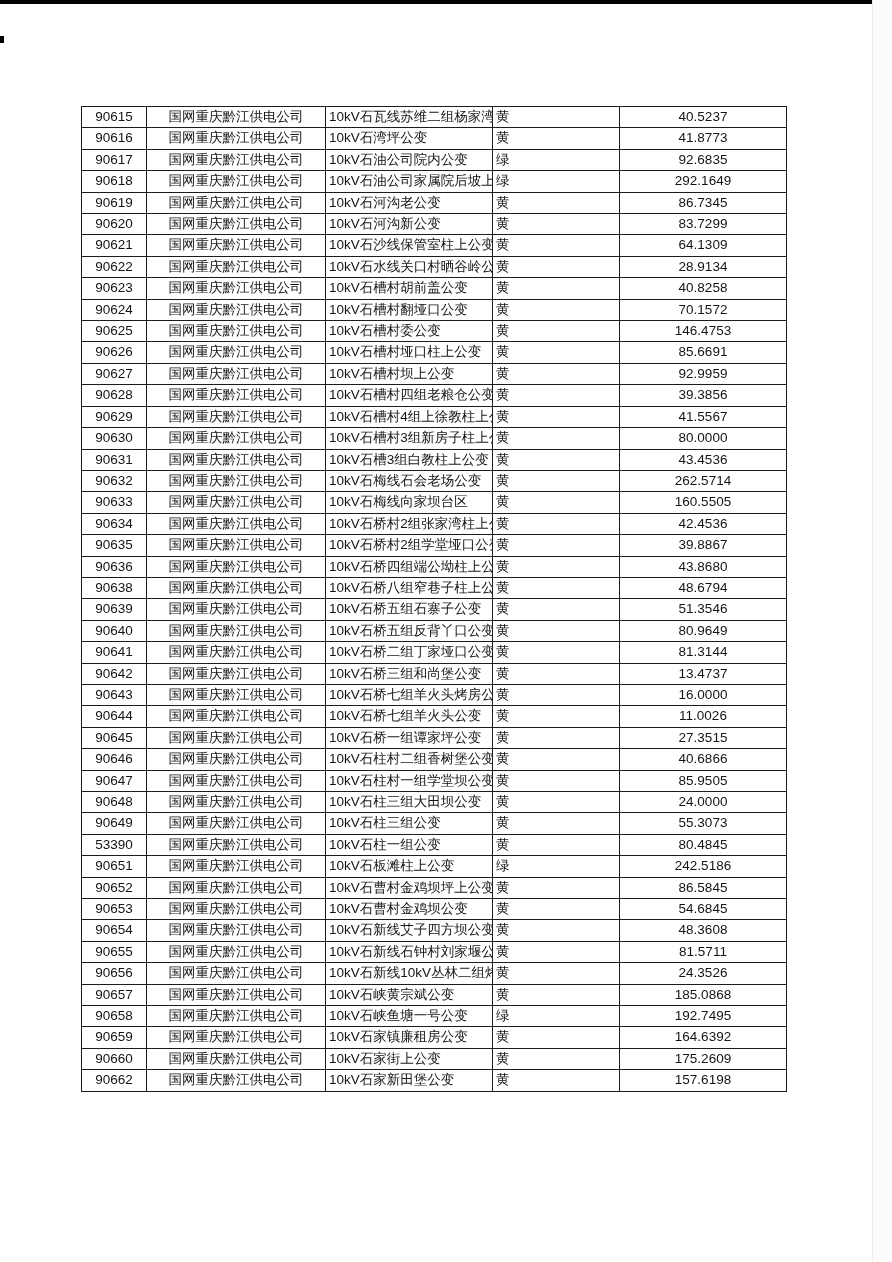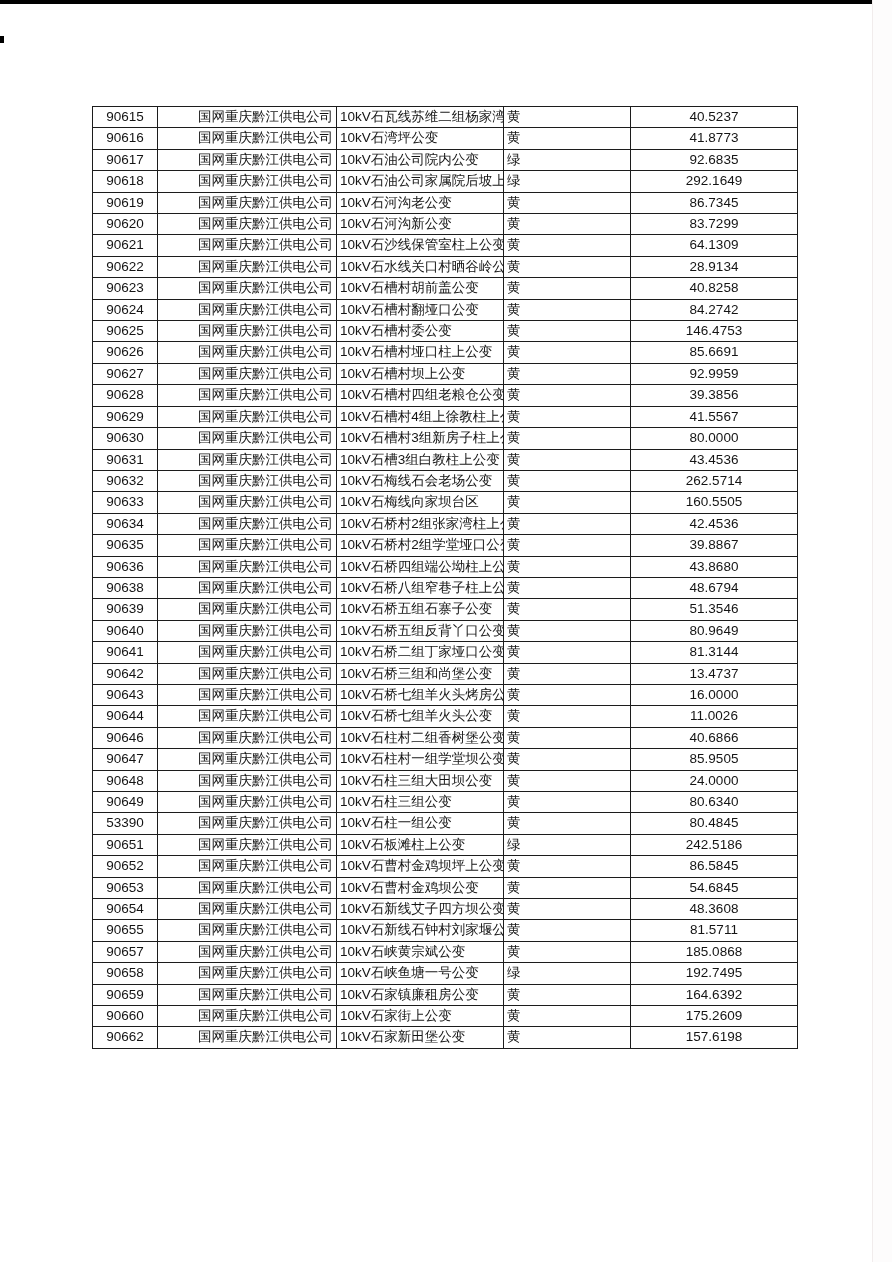--- a/index.html
+++ b/index.html
@@ -24,38 +24,38 @@
     width:4px; height:7px;
     background:#000000;
   }
   .right-margin {
     position:absolute; top:0; right:0;
     width:19px; height:1262px;
     background:#fdfcfc;
     border-left:1px solid #f1ecec;
   }
   table.data-table {
-    position:absolute; left:92px; top:106px;
+    position:absolute; left:81px; top:106px;
     width:705px;
     border-collapse:collapse;
     table-layout:fixed;
   }
   table.data-table td {
     border:1px solid #1c1c1c;
     height:20.4px;
     line-height:20.4px;
     padding:0 3px;
     font-size:13.5px;
     color:#141414;
     white-space:nowrap;
     overflow:hidden;
     vertical-align:middle;
   }
   td.c0 { text-align:center; padding:0; }
-  td.c1 { text-align:right; }
+  td.c1 { text-align:center; }
   td.c2 { text-align:left; }
   td.c3 { text-align:left; padding:0 2px; }
   td.c4 { text-align:center; padding:0; font-variant-numeric:tabular-nums; }
 </style>
 </head>
 <body>
 
 <div class="page">
   <div class="top-bar"></div>
   <div class="left-dash"></div>
@@ -131,21 +131,21 @@
           <td class="c1">国网重庆黔江供电公司</td>
           <td class="c2">10kV石槽村胡前盖公变</td>
           <td class="c3">黄</td>
           <td class="c4">40.8258</td>
         </tr>
         <tr>
           <td class="c0">90624</td>
           <td class="c1">国网重庆黔江供电公司</td>
           <td class="c2">10kV石槽村翻垭口公变</td>
           <td class="c3">黄</td>
-          <td class="c4">84.2742</td>
+          <td class="c4">70.1572</td>
         </tr>
         <tr>
           <td class="c0">90625</td>
           <td class="c1">国网重庆黔江供电公司</td>
           <td class="c2">10kV石槽村委公变</td>
           <td class="c3">黄</td>
           <td class="c4">146.4753</td>
         </tr>
         <tr>
           <td class="c0">90626</td>
@@ -267,20 +267,27 @@
           <td class="c4">16.0000</td>
         </tr>
         <tr>
           <td class="c0">90644</td>
           <td class="c1">国网重庆黔江供电公司</td>
           <td class="c2">10kV石桥七组羊火头公变</td>
           <td class="c3">黄</td>
           <td class="c4">11.0026</td>
         </tr>
         <tr>
+          <td class="c0">90645</td>
+          <td class="c1">国网重庆黔江供电公司</td>
+          <td class="c2">10kV石桥一组谭家坪公变</td>
+          <td class="c3">黄</td>
+          <td class="c4">27.3515</td>
+        </tr>
+        <tr>
           <td class="c0">90646</td>
           <td class="c1">国网重庆黔江供电公司</td>
           <td class="c2">10kV石柱村二组香树堡公变</td>
           <td class="c3">黄</td>
           <td class="c4">40.6866</td>
         </tr>
         <tr>
           <td class="c0">90647</td>
           <td class="c1">国网重庆黔江供电公司</td>
           <td class="c2">10kV石柱村一组学堂坝公变</td>
@@ -292,21 +299,21 @@
           <td class="c1">国网重庆黔江供电公司</td>
           <td class="c2">10kV石柱三组大田坝公变</td>
           <td class="c3">黄</td>
           <td class="c4">24.0000</td>
         </tr>
         <tr>
           <td class="c0">90649</td>
           <td class="c1">国网重庆黔江供电公司</td>
           <td class="c2">10kV石柱三组公变</td>
           <td class="c3">黄</td>
-          <td class="c4">80.6340</td>
+          <td class="c4">55.3073</td>
         </tr>
         <tr>
           <td class="c0">53390</td>
           <td class="c1">国网重庆黔江供电公司</td>
           <td class="c2">10kV石柱一组公变</td>
           <td class="c3">黄</td>
           <td class="c4">80.4845</td>
         </tr>
         <tr>
           <td class="c0">90651</td>
@@ -335,20 +342,27 @@
           <td class="c2">10kV石新线艾子四方坝公变</td>
           <td class="c3">黄</td>
           <td class="c4">48.3608</td>
         </tr>
         <tr>
           <td class="c0">90655</td>
           <td class="c1">国网重庆黔江供电公司</td>
           <td class="c2">10kV石新线石钟村刘家堰公</td>
           <td class="c3">黄</td>
           <td class="c4">81.5711</td>
+        </tr>
+        <tr>
+          <td class="c0">90656</td>
+          <td class="c1">国网重庆黔江供电公司</td>
+          <td class="c2">10kV石新线10kV丛林二组烤</td>
+          <td class="c3">黄</td>
+          <td class="c4">24.3526</td>
         </tr>
         <tr>
           <td class="c0">90657</td>
           <td class="c1">国网重庆黔江供电公司</td>
           <td class="c2">10kV石峡黄宗斌公变</td>
           <td class="c3">黄</td>
           <td class="c4">185.0868</td>
         </tr>
         <tr>
           <td class="c0">90658</td>

